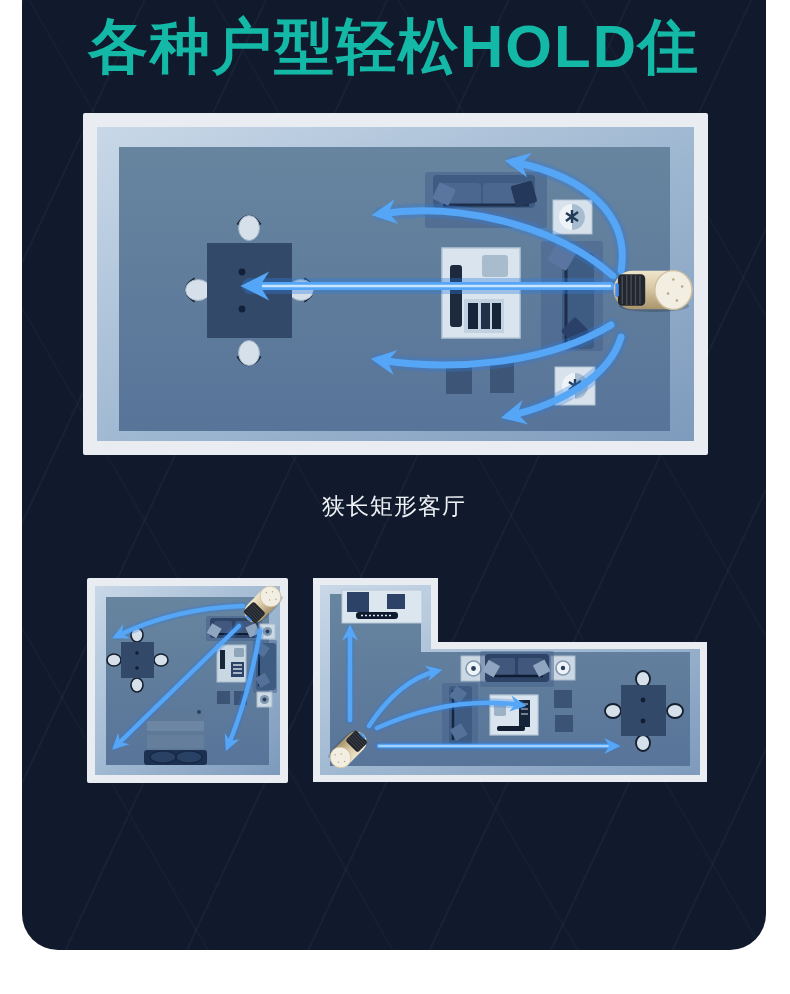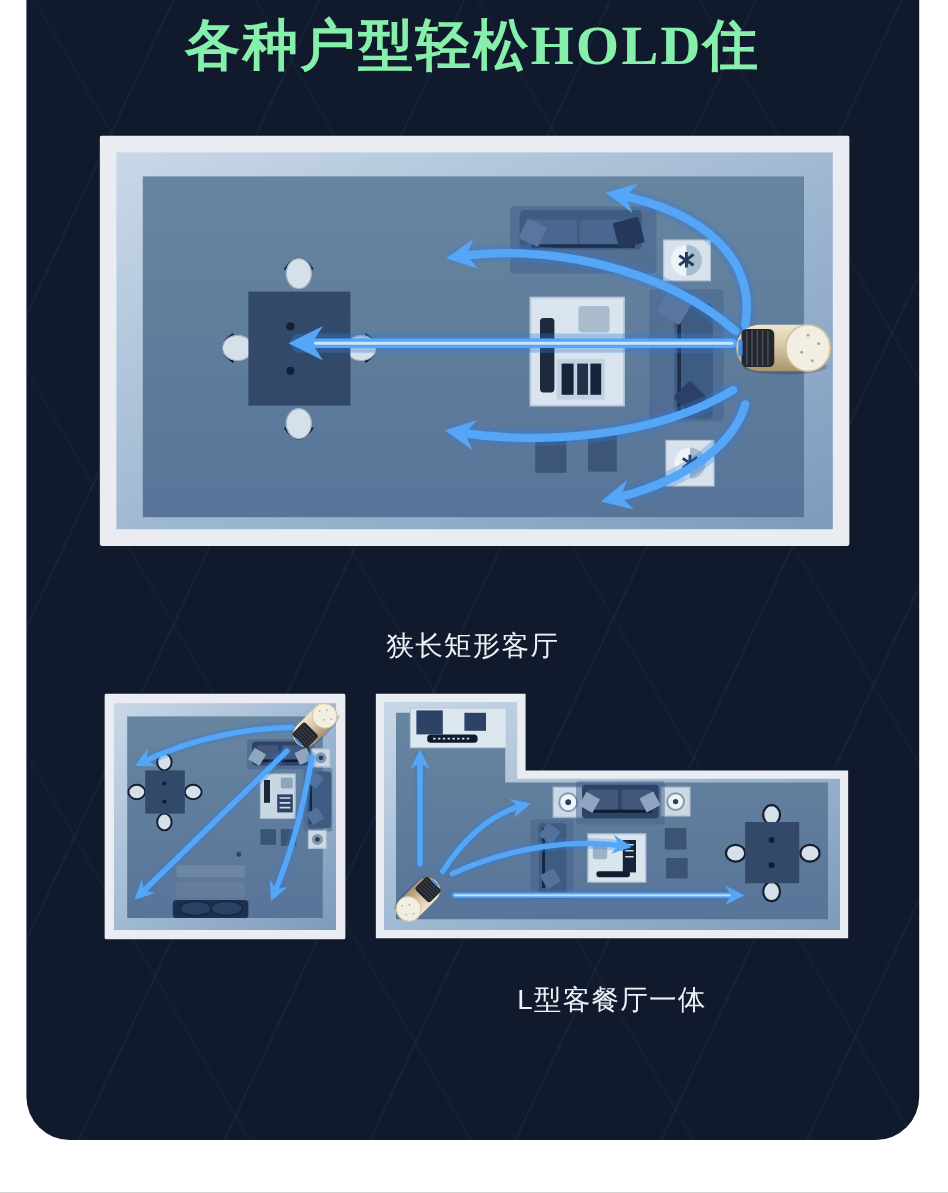--- a/index.html
+++ b/index.html
@@ -16,34 +16,33 @@
     overflow:hidden;
   }
   .card .streaks{
     position:absolute;inset:0;pointer-events:none;
     background:
       repeating-linear-gradient(115deg, rgba(140,170,220,0.05) 0 2px, transparent 2px 110px),
       repeating-linear-gradient(60deg, rgba(140,170,220,0.03) 0 2px, transparent 2px 160px);
   }
   .title{
     position:absolute;top:12px;left:0;width:100%;
-    text-align:center;color:#86efac;
-    font-size:46px;font-weight:bold;letter-spacing:2px;
+    text-align:center;color:#14b8a6;
+    font-size:60px;font-weight:bold;letter-spacing:2px;
     line-height:1.15;
-    font-family:Liberation Serif, serif;
   }
   .plan{position:absolute;}
   #plan-main{left:61px;top:113px;width:625px;height:342px;}
   #plan-square{left:65px;top:578px;width:201px;height:205px;}
   #plan-l{left:291px;top:578px;width:394px;height:204px;}
   .caption{
     position:absolute;color:#eef2f6;
     font-size:23px;font-weight:500;text-align:center;letter-spacing:1px;
   }
-  #cap-main{top:491px;left:0;width:744px;margin-top:32px;}
+  #cap-main{top:491px;left:0;width:744px;}
   #cap-square{top:818px;left:65px;width:201px;}
   #cap-l{top:818px;left:291px;width:394px;}
   svg{display:block;}
 </style>
 </head>
 <body>
 
 <div class="card">
   <div class="streaks"></div>
 
@@ -310,14 +309,13 @@
       <path d="M56,148 Q86,102 124,93" stroke="#55a6f6" stroke-width="4.5" marker-end="url(#ah)"></path>
       <path d="M64,150 C115,127 165,121 208,127" stroke="#2d7de0" stroke-width="9" opacity="0.3"></path>
       <path d="M64,150 C115,127 165,121 208,127" stroke="#55a6f6" stroke-width="4.5" marker-end="url(#ah)"></path>
       <path d="M66,168 L302,168" stroke="#2d7de0" stroke-width="9" opacity="0.3"></path>
       <path d="M66,168 L302,168" stroke="#55a6f6" stroke-width="4.5" marker-end="url(#ah)"></path>
       <path d="M66,168 L295,168" stroke="#d6ebff" stroke-width="1.6" opacity="0.8"></path>
     </g>
 
     <use href="#fan-sym" x="-24" y="-12.5" width="48" height="25" transform="translate(35,172) rotate(135)"></use>
   </svg>
-  <div class="caption" id="cap-l">L型客餐厅一体</div>
 </div>
 
 </body></html>

